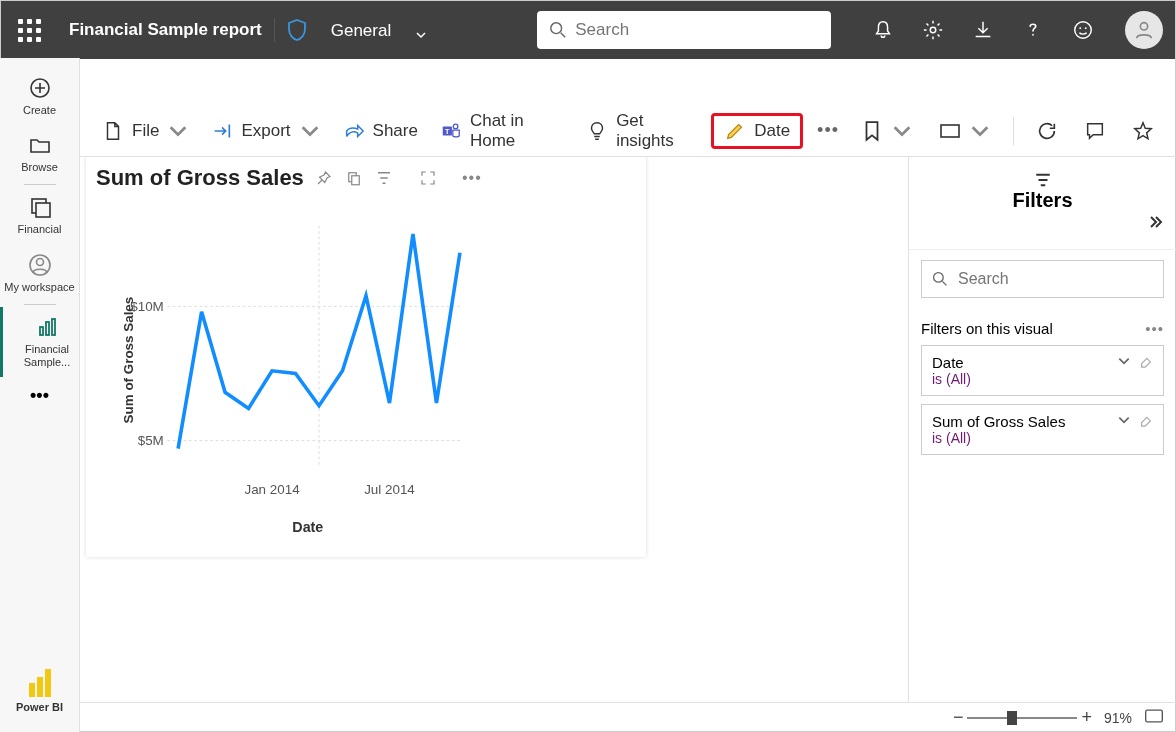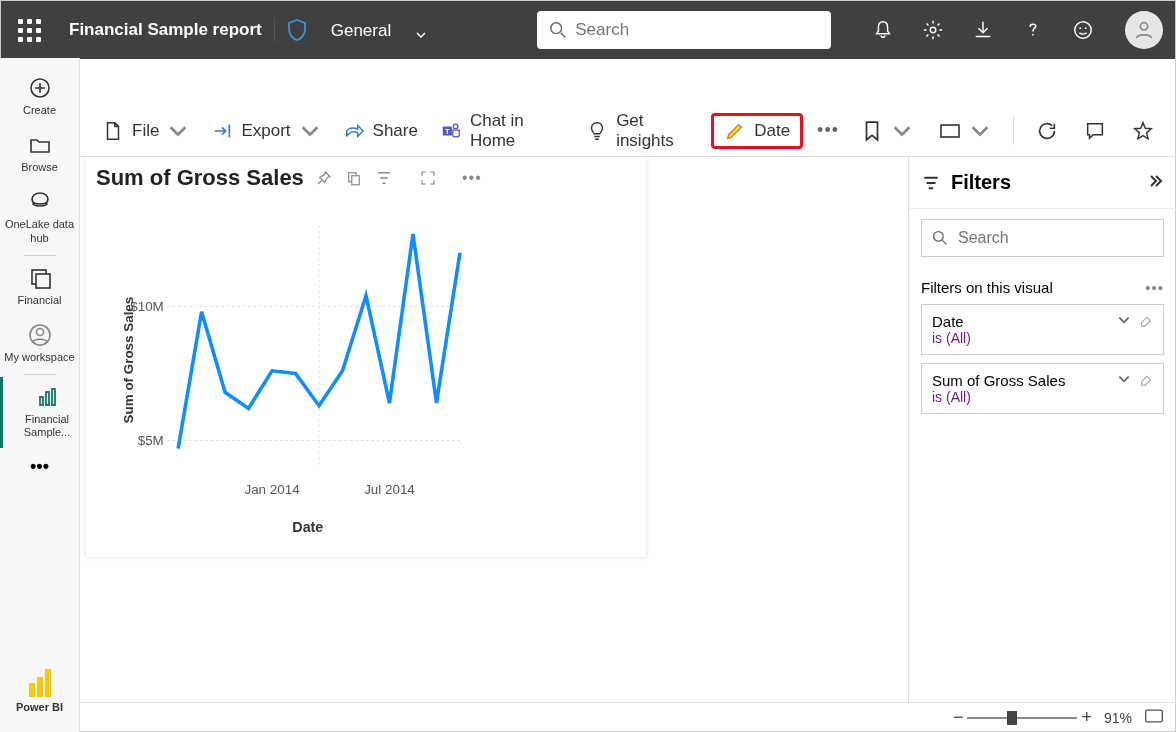--- a/index.html
+++ b/index.html
@@ -55,21 +55,21 @@
 .visual-icons .vicon { width: 20px; height: 20px; cursor: pointer; display:flex; align-items:center; justify-content:center; }
 .chart-svg { width: 100%; height: 340px; }
 .axis-label-y { font-size: 15px; fill: #333; }
 .axis-label-x { font-size: 16px; fill: #333; }
 .tick-text { font-size: 15px; fill: #555; }
 .grid-line { stroke: #d9d9d9; stroke-width: 1; stroke-dasharray: 3 3; }
 .data-line { stroke: #118dff; stroke-width: 4; fill: none; }
 
 
 .filters-pane { width: 268px; border-left: 1px solid #e0e0e0; display: flex; flex-direction: column; font-size: 14px; }
-.filters-head { display: flex; align-items: center; padding: 14px 12px; gap: 10px; font-size: 20px; font-weight: 600; border-bottom: 1px solid #eee; }
+.filters-head { display: flex; align-items: center; padding: 14px 12px; font-size: 20px; font-weight: 600; border-bottom: 1px solid #eee; flex-direction: column; }
 .filters-head .collapse { margin-left: auto; cursor: pointer; }
 .filter-search { margin: 10px 12px; border: 1px solid #ccc; height: 38px; display: flex; align-items: center; padding: 0 10px; gap: 10px; }
 .filter-search input { border: none; outline: none; font-size: 16px; width: 100%; }
 .filter-section { padding: 12px 12px; }
 .filter-section-head { display: flex; align-items: center; font-size: 15px; margin-bottom: 8px; }
 .filter-section-head .more { margin-left: auto; color: #888; cursor: pointer; letter-spacing: 1px; }
 .filter-card { border: 1px solid #ccc; padding: 8px 10px; margin-bottom: 8px; display: flex; position: relative; }
 .filter-card .fname { font-size: 15px; }
 .filter-card .fval { font-size: 14px; color: #701a75; }
 .filter-card .card-icons { margin-left: auto; display: flex; gap: 8px; color: #888; }
@@ -162,26 +162,20 @@
         <circle cx="12" cy="12" r="9" fill="none" stroke="#333" stroke-width="1.6"></circle>
         <path d="M12 7 V17 M7 12 H17" stroke="#333" stroke-width="1.6"></path>
       </svg>
     <span class="label">Create</span>
   </div>
   <div class="nav-item">
     <svg viewBox="0 0 24 24">
         <path d="M3 7 H9 L11 9 H21 V19 H3 Z" fill="none" stroke="#333" stroke-width="1.6"></path>
       </svg>
     <span class="label">Browse</span>
-  </div>
-  <div class="nav-item">
-    <svg viewBox="0 0 24 24">
-        <path d="M12 3 C7 3 4 6 4 9 C4 12 7 14 12 14 C17 14 20 12 20 9 C20 6 17 3 12 3 Z M5 13 C5 17 19 17 19 13" fill="none" stroke="#333" stroke-width="1.6"></path>
-      </svg>
-    <span class="label">OneLake data hub</span>
   </div>
   <div class="nav-sep"></div>
   <div class="nav-item">
     <svg viewBox="0 0 24 24">
         <rect x="4" y="4" width="14" height="14" fill="none" stroke="#333" stroke-width="1.6"></rect>
         <rect x="8" y="8" width="14" height="14" fill="#f7f7f7" stroke="#333" stroke-width="1.6"></rect>
       </svg>
     <span class="label">Financial</span>
   </div>
   <div class="nav-item">

